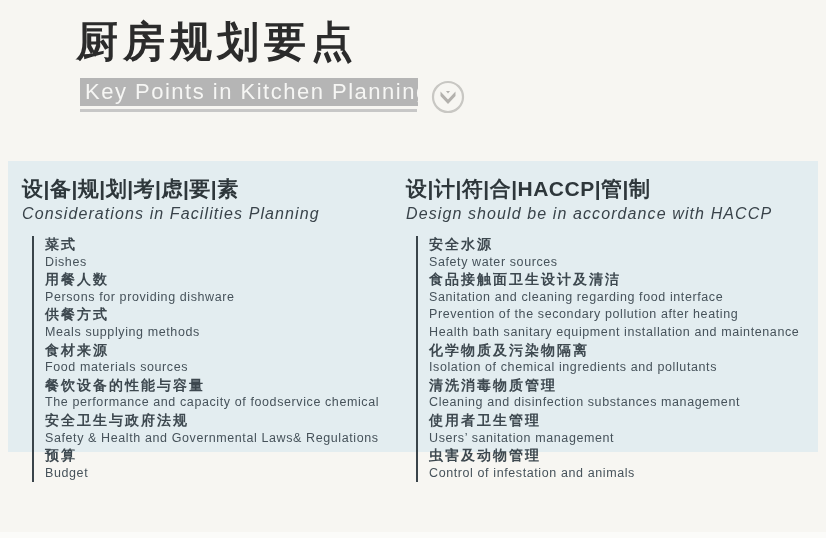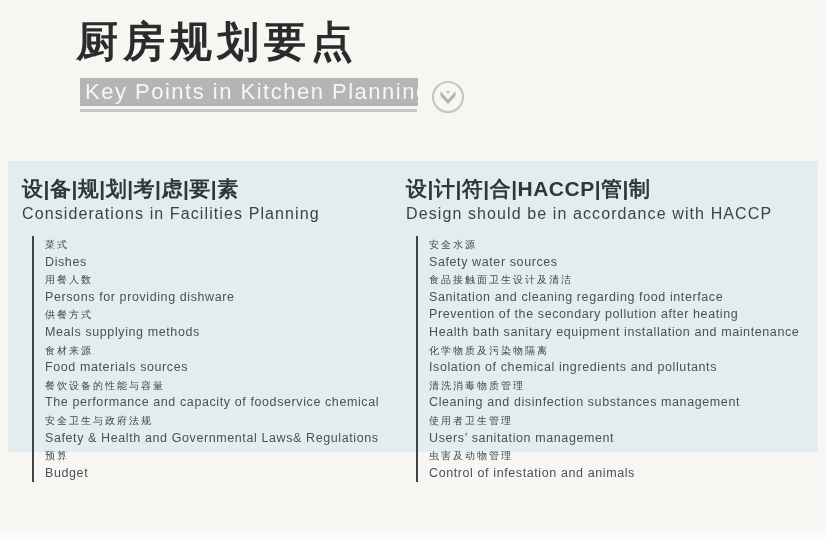--- a/index.html
+++ b/index.html
@@ -61,33 +61,35 @@
     letter-spacing: 0.5px;
     color: #2e373b;
     white-space: nowrap;
   }
   .col-heading-en {
     margin-top: 2px;
     font-size: 16px;
     letter-spacing: 1.1px;
     color: #39434a;
     white-space: nowrap;
+    font-style: italic;
   }
   .item-list {
     margin-top: 13px;
     margin-left: 10px;
     border-left: 2px solid #3a444a;
     padding-left: 11px;
   }
   .zh-line {
-    font-size: 10px;
+    font-size: 14px;
     line-height: 17.6px;
     letter-spacing: 2px;
     color: #3d484f;
     white-space: nowrap;
+    font-weight: bold;
   }
   .en-line {
     font-size: 12.5px;
     line-height: 17.6px;
     letter-spacing: 0.6px;
     color: #46525a;
     white-space: nowrap;
   }
   .bottom-strip {
     position: absolute;

